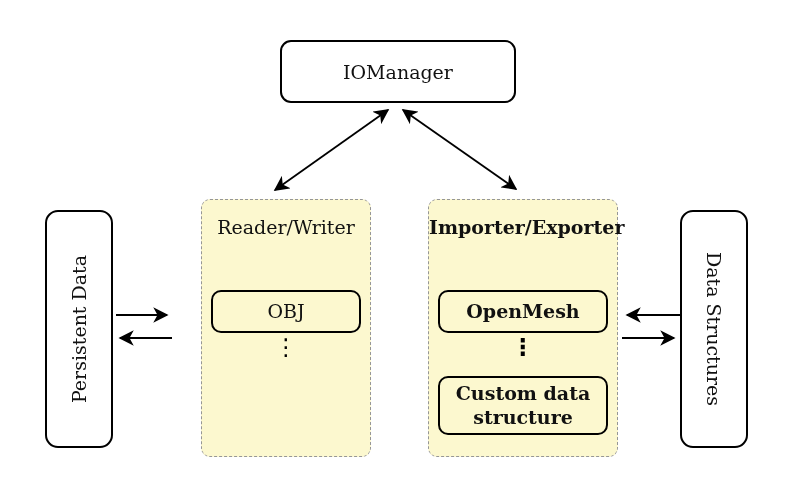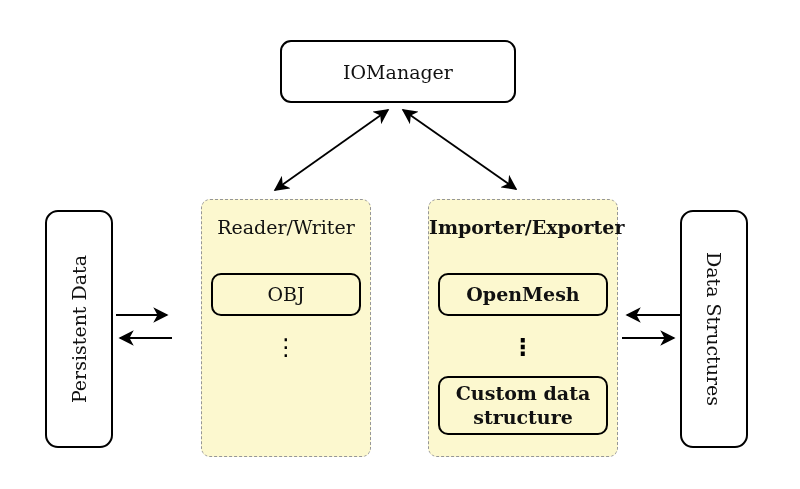--- a/index.html
+++ b/index.html
@@ -69,21 +69,21 @@
     border-radius: 10px;
     display: flex;
     align-items: center;
     justify-content: center;
     text-align: center;
     font-size: 19px;
     line-height: 1.25;
     white-space: pre-line;
     box-sizing: border-box;
   }
-  .item-box.first  { top: 73px; height: 43px; }
+  .item-box.first  { top: 90px; height: 43px; }
   .item-box.second { top: 176px; height: 59px; }
   .dots {
     position: absolute;
     left: 0; right: 0;
     top: 124px; height: 46px;
     display: flex;
     align-items: center;
     justify-content: center;
     font-family: "DejaVu Sans", sans-serif;
     font-size: 23px;

